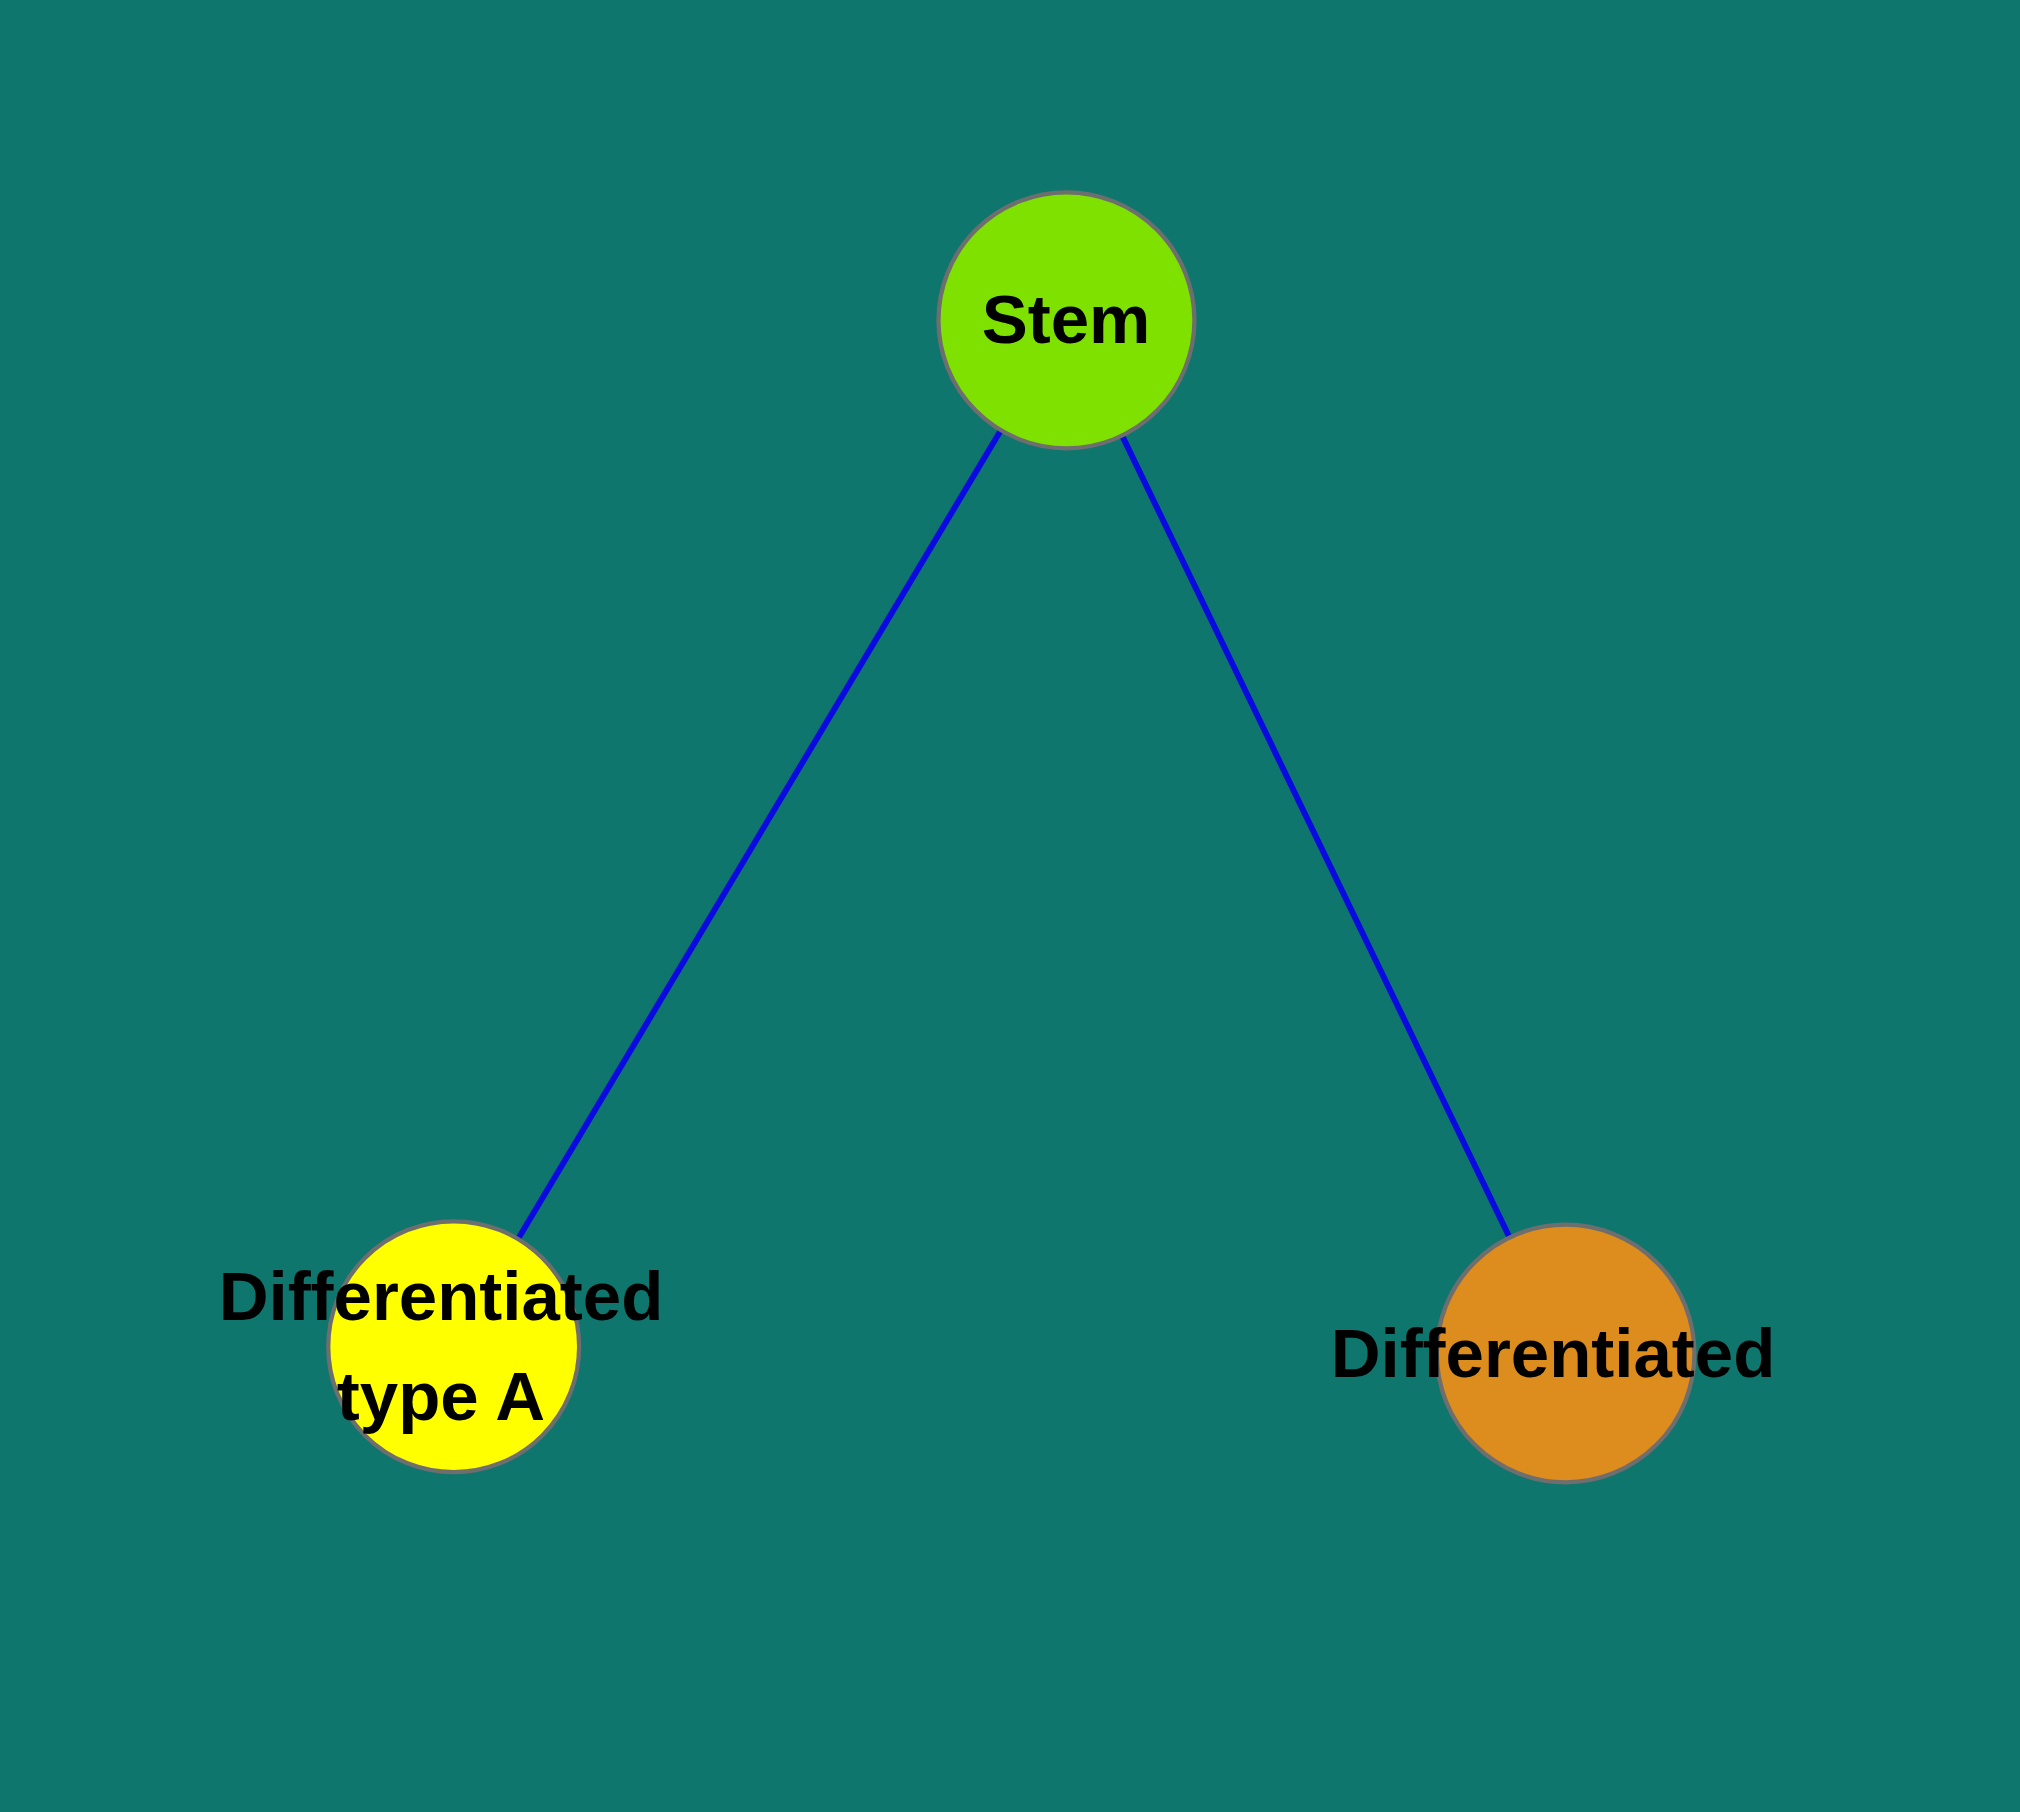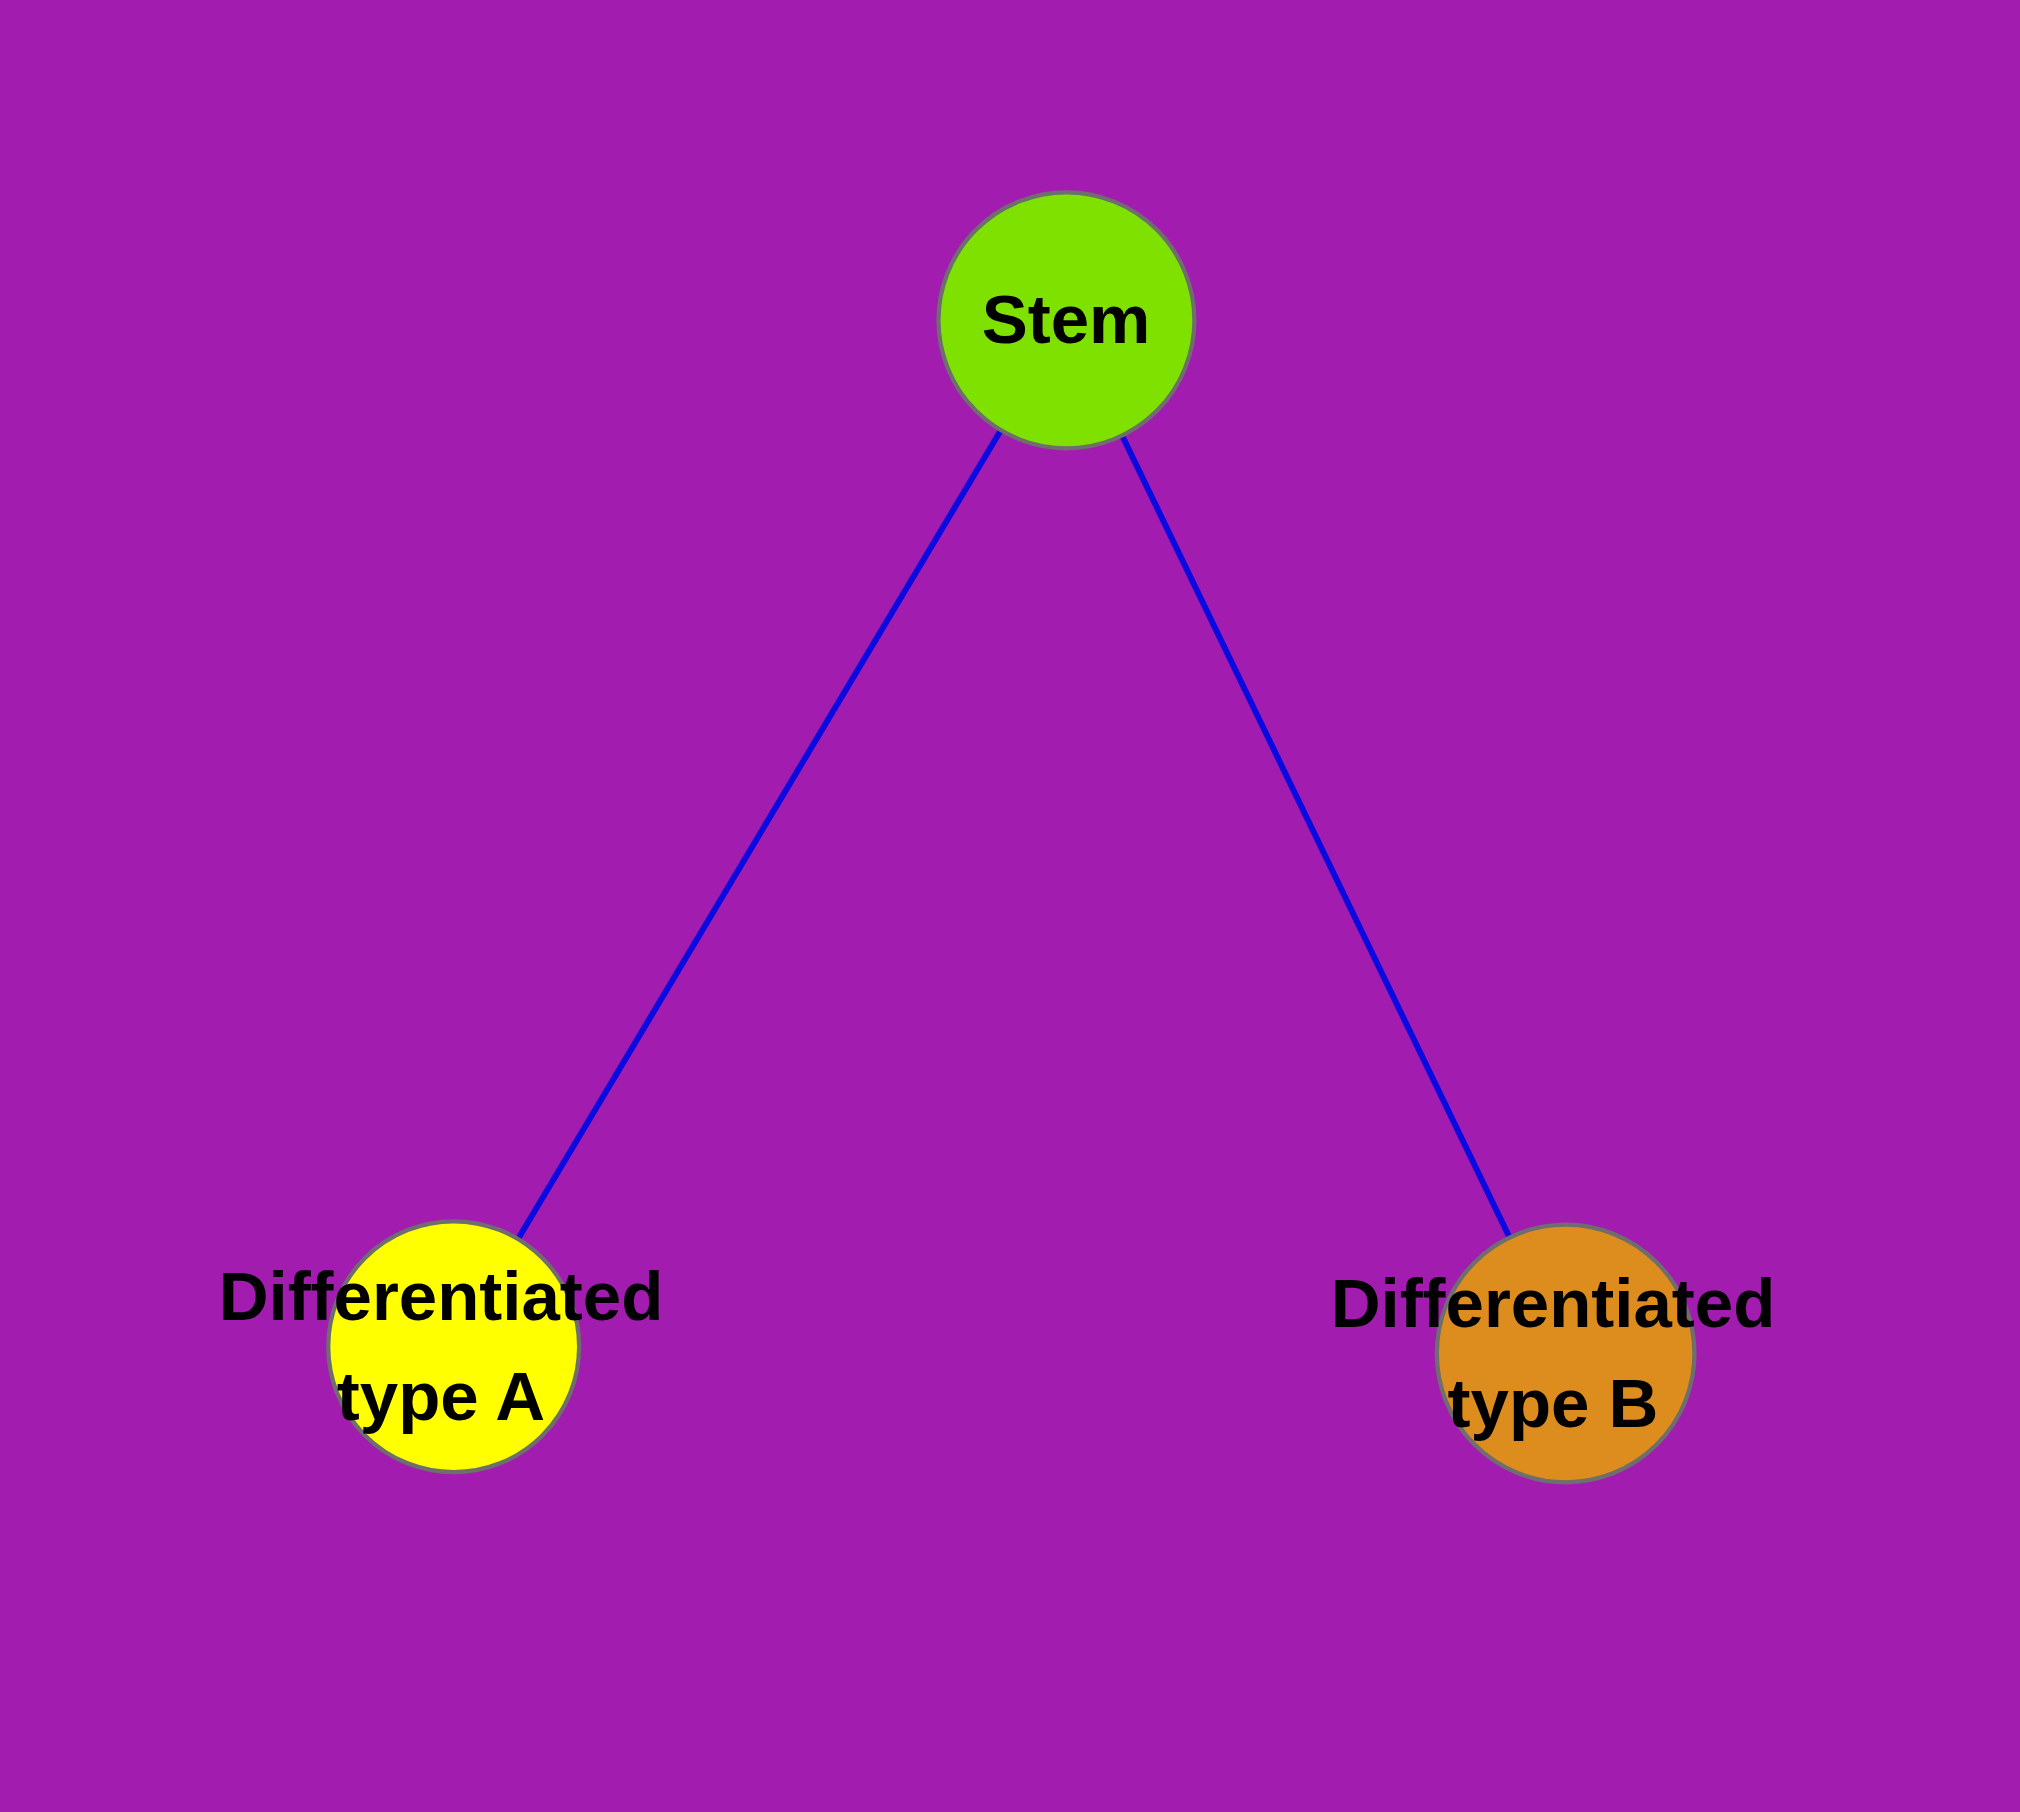--- a/index.html
+++ b/index.html
@@ -32,21 +32,21 @@
     pointer-events: none;
     white-space: nowrap;
   }
   .node-label span {
     display: block;
   }
 </style>
 </head>
 <body>
 
-<div class="canvas" style="background: #a21caf;">
+<div class="canvas" style="background: #0f766e;">
 
   <svg class="graph-svg" width="2021" height="1812" viewBox="0 0 2384 2138">
 
     <line x1="1258" y1="378" x2="535" y2="1589" stroke-width="7" stroke="#0a0ae0"></line>
     <line x1="1258" y1="378" x2="1847" y2="1597" stroke-width="7" stroke="#0a0ae0"></line>
 
     <circle cx="1258" cy="378" r="151" stroke-width="5" fill="#7fe100" stroke="#6e6e6e"></circle>
     <circle cx="535" cy="1589" r="148" stroke-width="5" fill="#ffff00" stroke="#6e6e6e"></circle>
     <circle cx="1847" cy="1597" r="152" stroke-width="5" fill="#dd8c1e" stroke="#6e6e6e"></circle>
   </svg>
@@ -55,17 +55,16 @@
     <span>Stem</span>
   </div>
 
   <div class="node-label" style="left: 441px; top: 1347px; color: rgb(0, 0, 0);">
     <span>Differentiated</span>
     <span>type A</span>
   </div>
 
   <div class="node-label" style="left: 1553px; top: 1354px; color: rgb(0, 0, 0);">
     <span>Differentiated</span>
-    <span>type B</span>
   </div>
 
 </div>
 
 
 </body></html>

